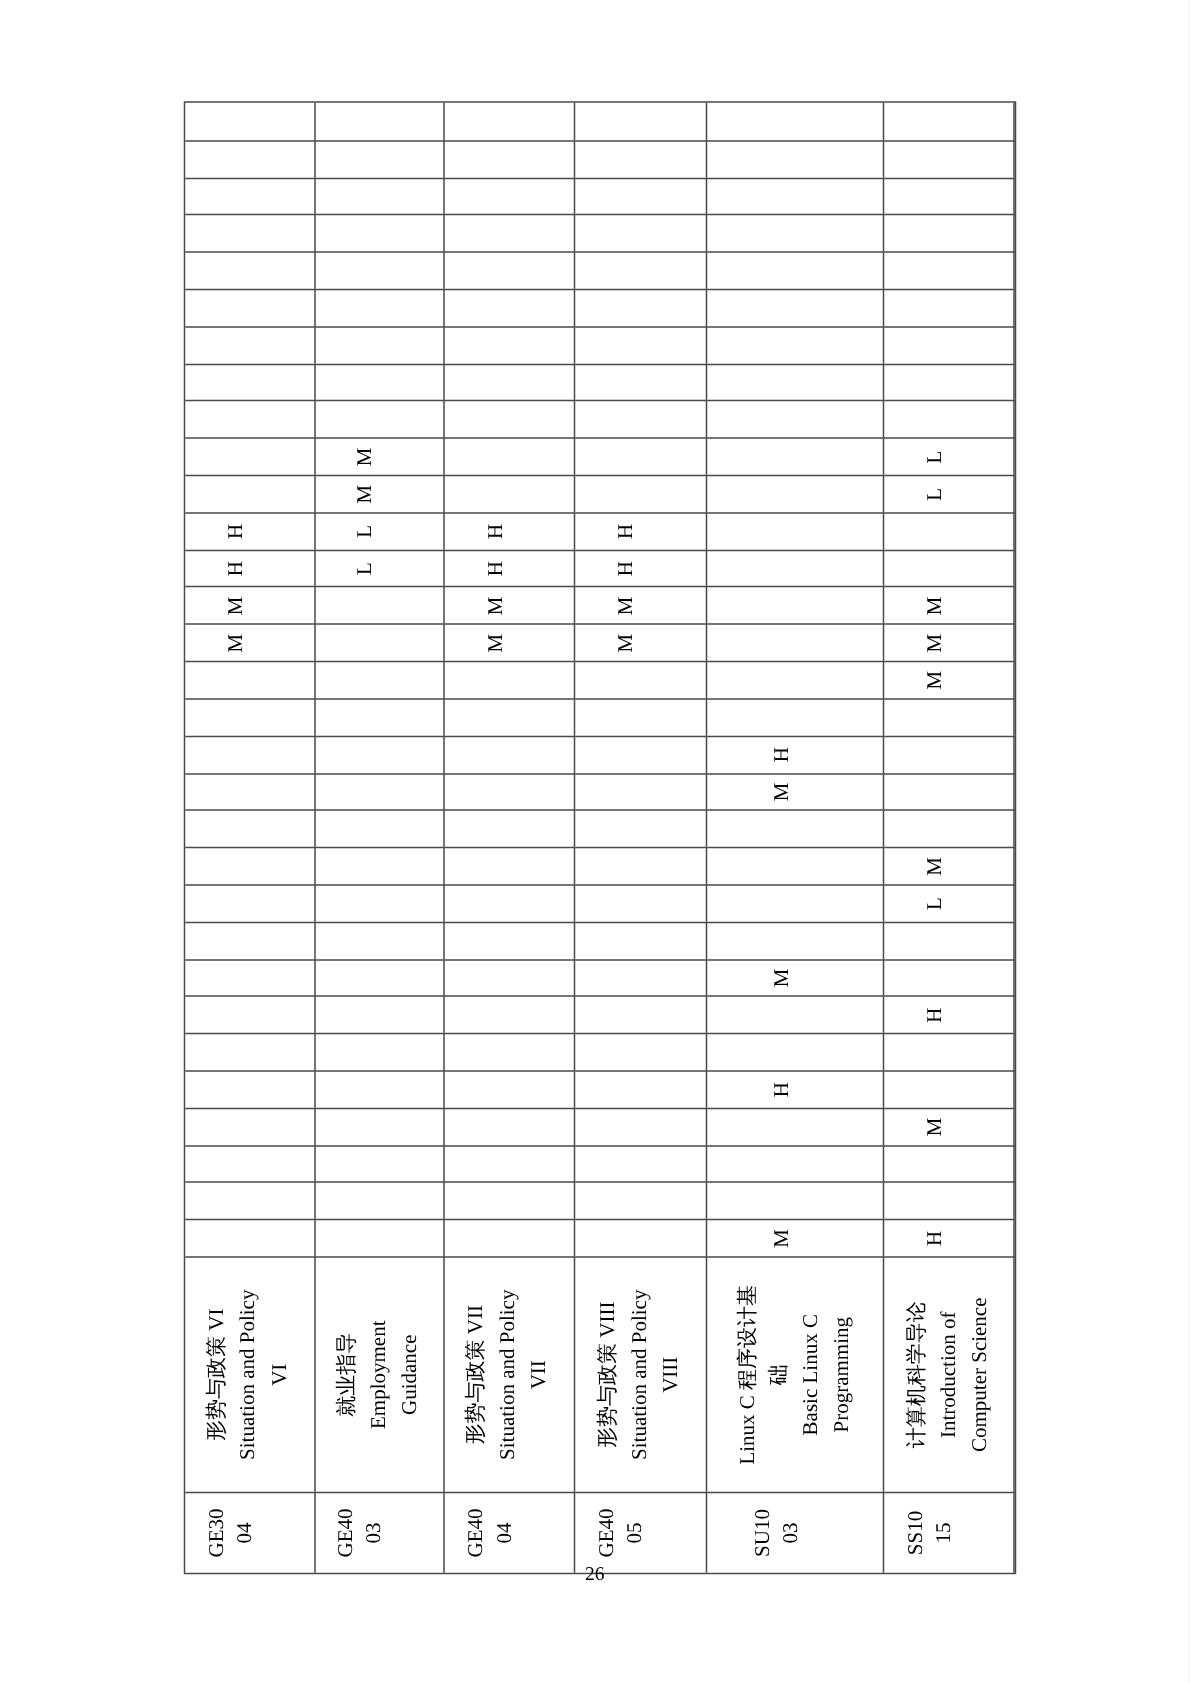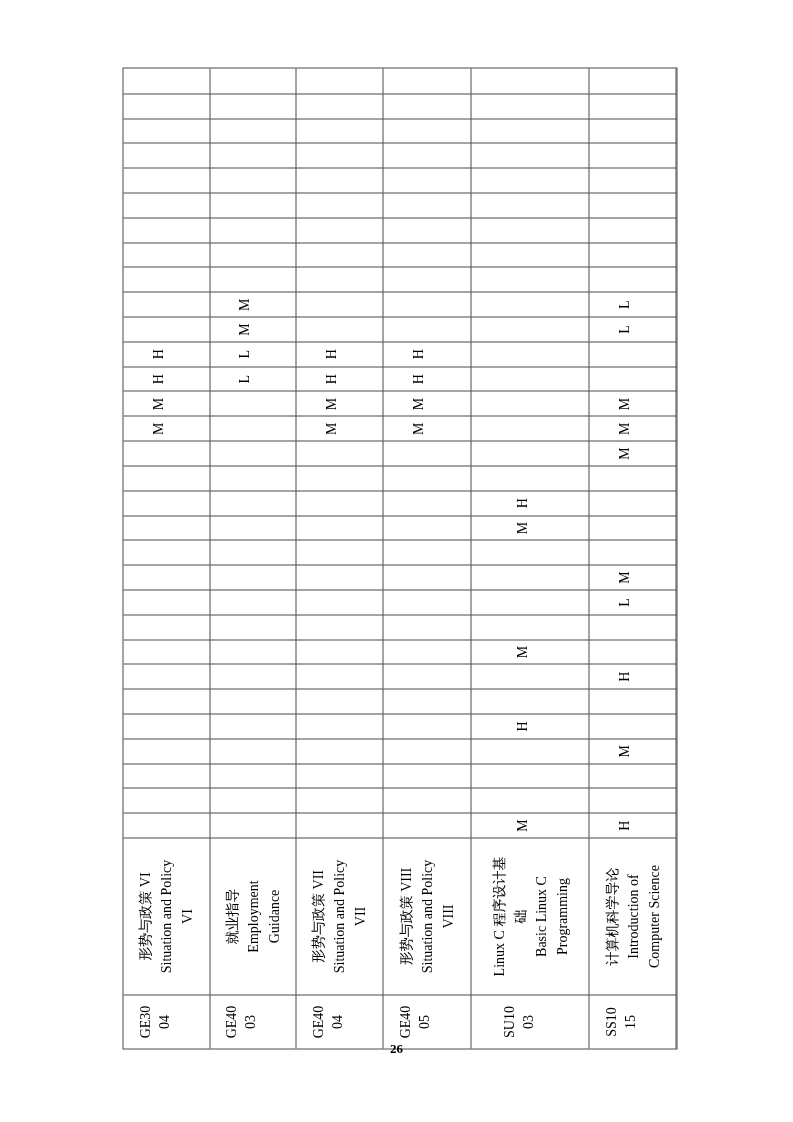--- a/index.html
+++ b/index.html
@@ -41,21 +41,20 @@
     transform:translateY(-8px);
   }
   .code-block { transform:translateY(-12px); }
   .code-line { font-size:14px; line-height:19px; }
   .name-line { font-size:14px; line-height:21px; }
   .page-number {
     position:absolute;
     top:1041px; left:0; right:0;
     text-align:center;
     font-size:13px;
-    font-weight:bold;
   }
 </style>
 </head>
 <body>
 
 <div class="page">
   <div class="matrix">
       <div class="cell">
         <div class="code-block">
           <div class="code-line">GE30</div>

